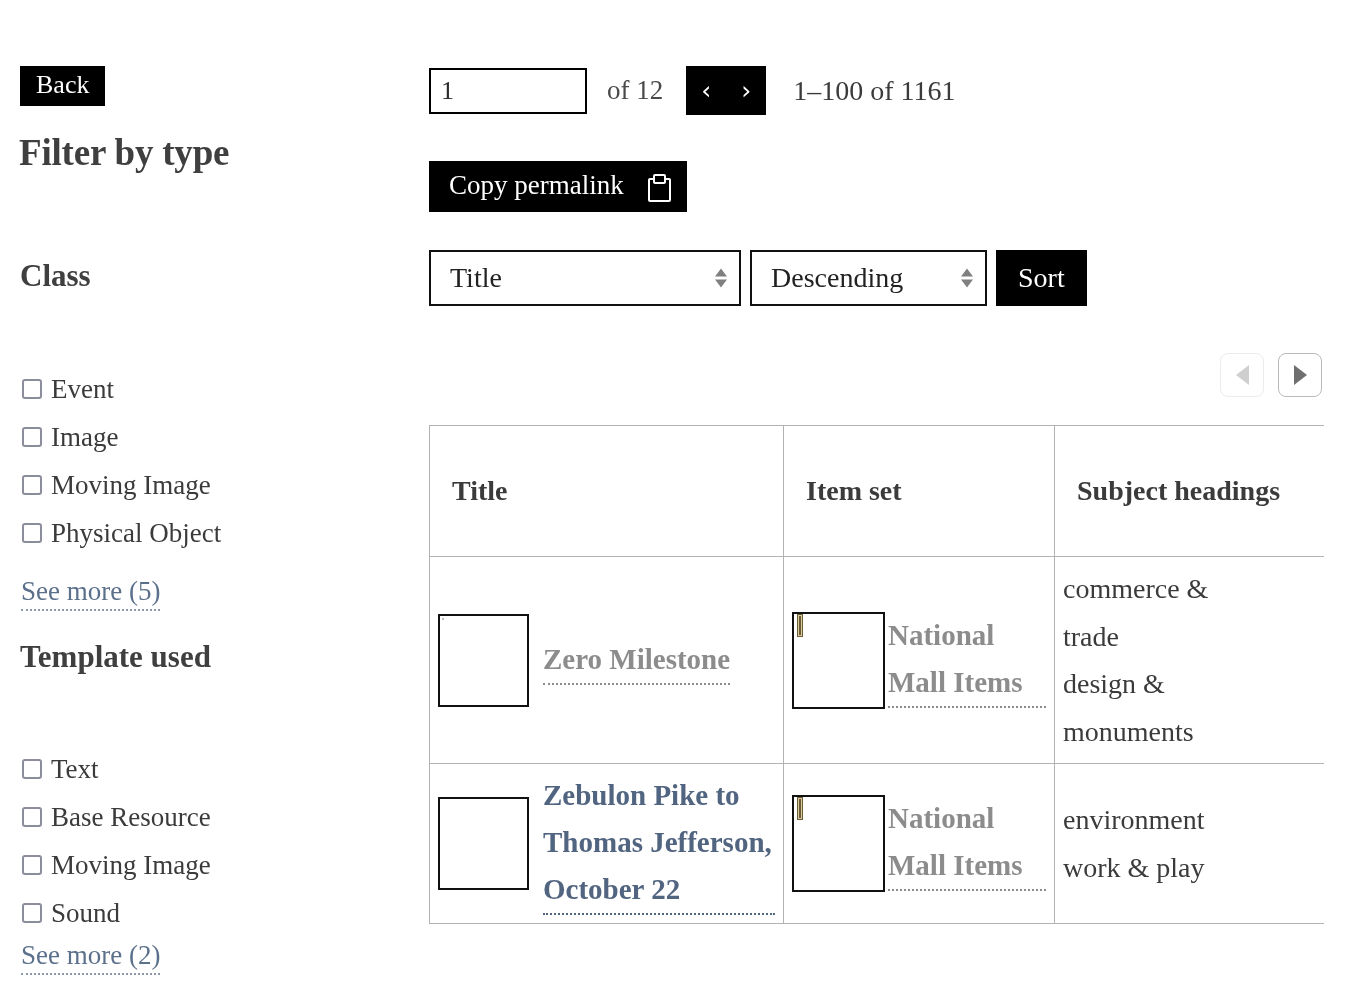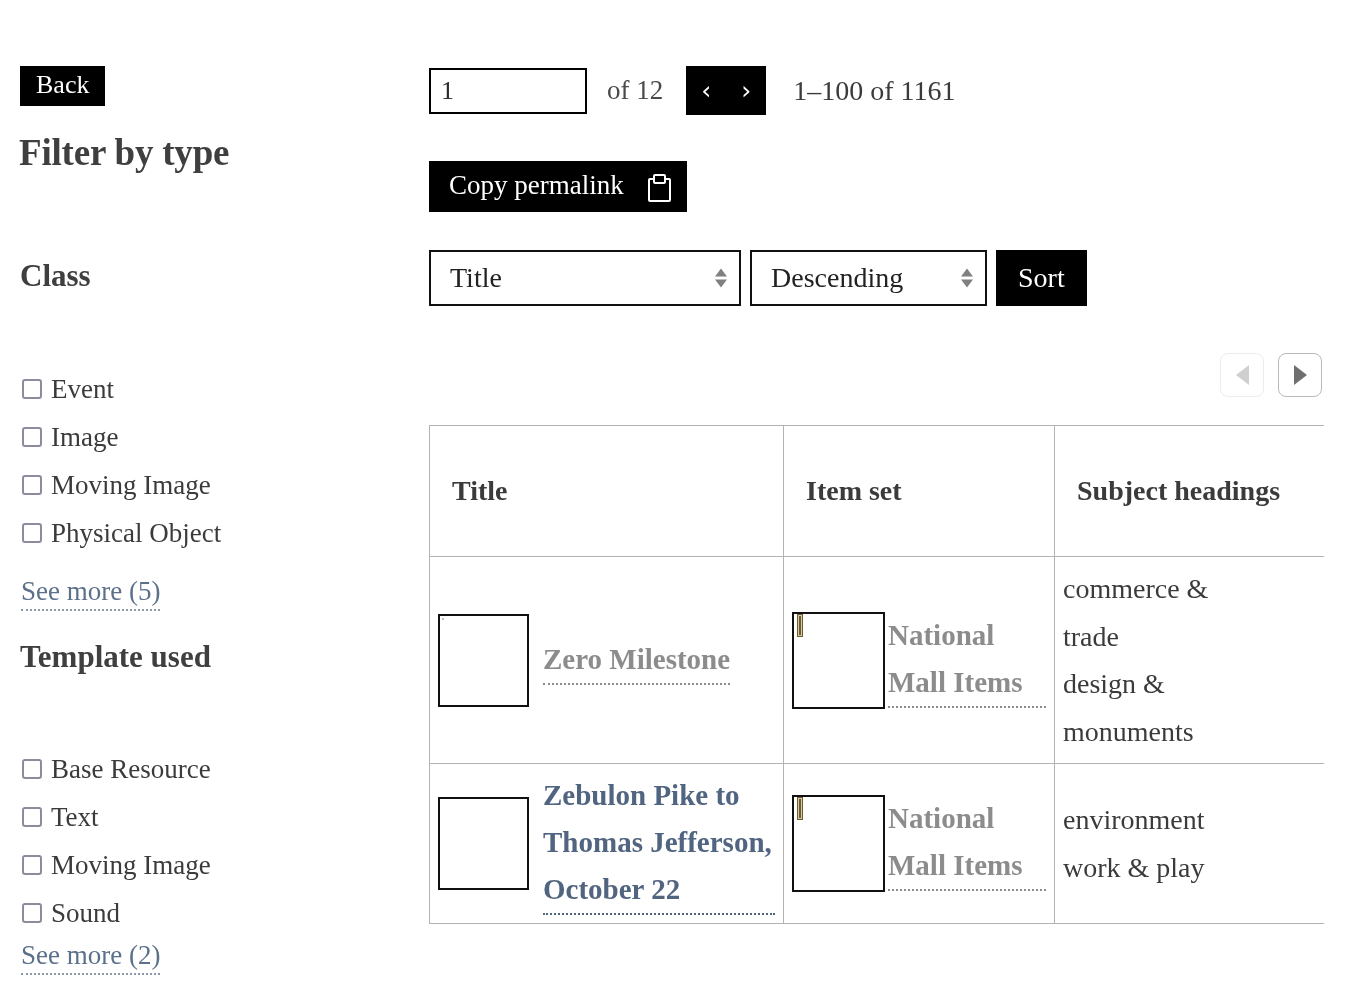--- a/index.html
+++ b/index.html
@@ -289,25 +289,25 @@
         <span class="facet-cb"></span>
         <span class="facet-label">Physical Object</span>
       </li>
     </ul>
     <a class="see-more class-sm">See more (5)</a>
 
     <h2 class="facet-heading template-h">Template used</h2>
     <ul class="facet-list template-list">
       <li class="facet-item">
         <span class="facet-cb"></span>
+        <span class="facet-label">Text</span>
+      </li>
+      <li class="facet-item">
+        <span class="facet-cb"></span>
         <span class="facet-label">Base Resource</span>
-      </li>
-      <li class="facet-item">
-        <span class="facet-cb"></span>
-        <span class="facet-label">Text</span>
       </li>
       <li class="facet-item">
         <span class="facet-cb"></span>
         <span class="facet-label">Moving Image</span>
       </li>
       <li class="facet-item">
         <span class="facet-cb"></span>
         <span class="facet-label">Sound</span>
       </li>
     </ul>

